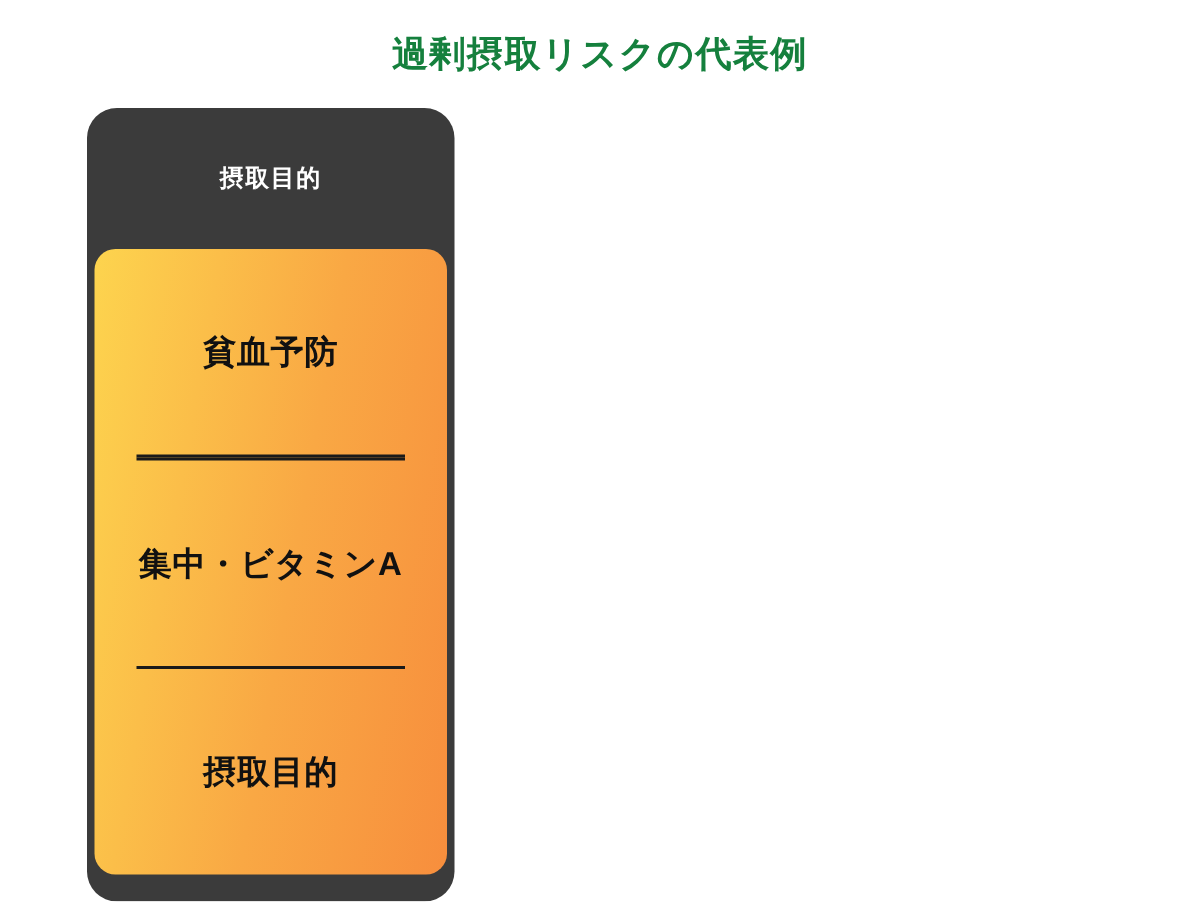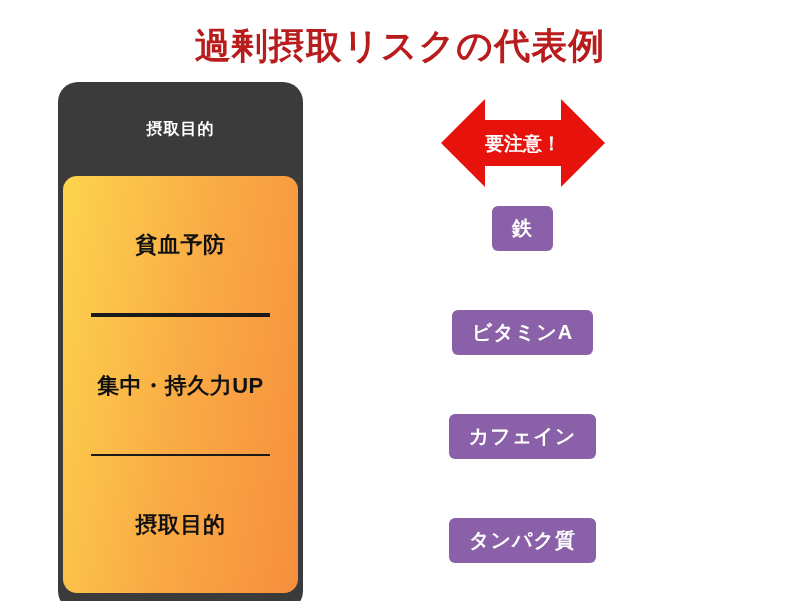--- a/index.html
+++ b/index.html
@@ -7,23 +7,22 @@
     width: 800px; height: 601px;
     background: #ffffff;
     font-family: "Liberation Sans", "DejaVu Sans", sans-serif;
     position: relative;
     overflow: hidden;
     box-sizing: border-box;
   }
   .title {
     height: 72px;
     display: flex; align-items: center; justify-content: center;
-    font-size: 36px; font-weight: 800; color: #b91c1c;
+    font-size: 24px; font-weight: 800; color: #15803d;
     letter-spacing: 1px;
-    margin-top: 10px;
   }
   .columns {
     display: flex;
     height: 529px;
     padding: 0 58px;
     box-sizing: border-box;
     align-items: stretch;
   }
   .panel {
     width: 245px;
@@ -106,44 +105,22 @@
   <div class="title">過剰摂取リスクの代表例</div>
 
   <div class="columns">
 
     <div class="panel">
       <div class="panel-header">摂取目的</div>
       <div class="panel-body orange">
         <div class="row">貧血予防</div>
         <div class="sep"></div>
         <div class="sep"></div>
-        <div class="row">集中・持久力UP</div>
+        <div class="row">集中・ビタミンA</div>
         <div class="sep"></div>
         <div class="row">摂取目的</div>
       </div>
     </div>
 
-    <div class="center-col">
-      <div class="arrow-block">
-        <svg width="168" height="106" viewBox="0 0 168 106" aria-hidden="true">
-          <polygon points="2,53 46,9 46,30 122,30 122,9 166,53 122,97 122,76 46,76 46,97" fill="#e8120d"></polygon>
-          <text x="84" y="60" text-anchor="middle" fill="#ffffff" font-size="19" font-weight="bold" font-family="Liberation Sans, DejaVu Sans, sans-serif">要注意！</text>
-        </svg>
-      </div>
-      <div class="badge-rows">
-        <div class="badge-row">
-          <span class="badge">鉄</span>
-        </div>
-        <div class="badge-row">
-          <span class="badge">ビタミンA</span>
-        </div>
-        <div class="badge-row">
-          <span class="badge">カフェイン</span>
-        </div>
-        <div class="badge-row">
-          <span class="badge">タンパク質</span>
-        </div>
-      </div>
-    </div>
 
 
   </div>
 </div>
 
 </body></html>

